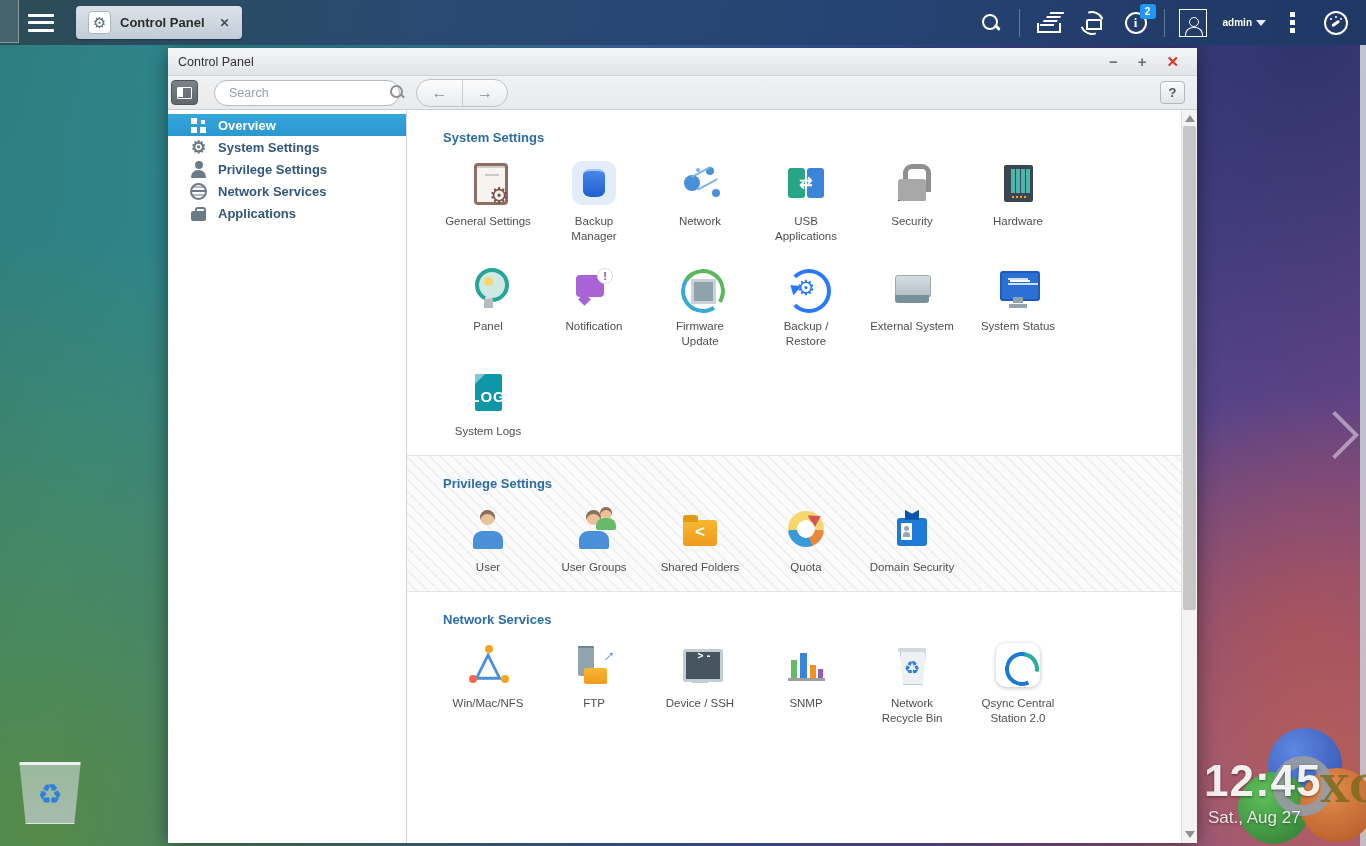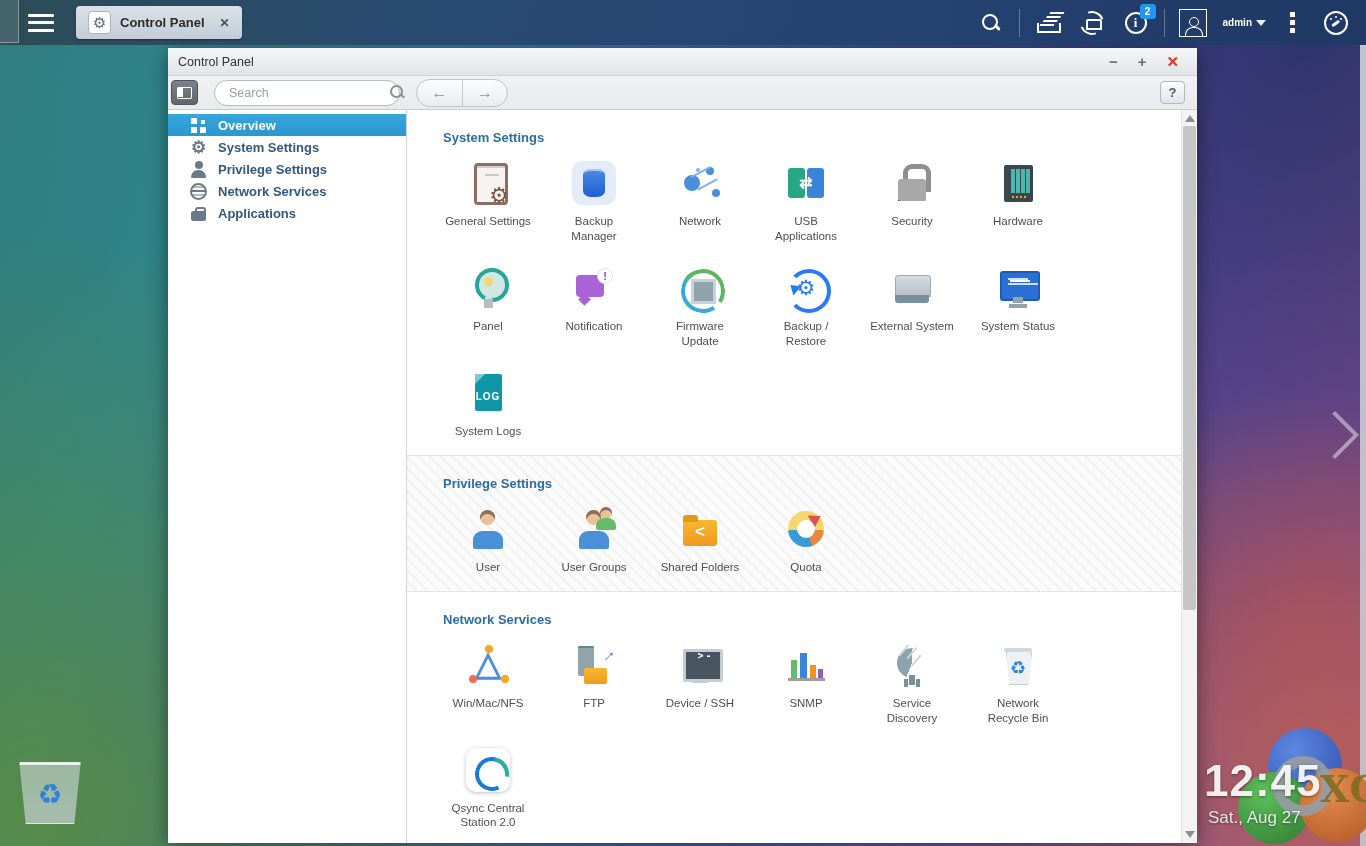--- a/index.html
+++ b/index.html
@@ -192,21 +192,21 @@
   .ic-system-status::before { content:""; position:absolute; left:4px; top:5px; width:36px; height:26px; border-radius:3px;
     background:#2a6fd4 linear-gradient(#fff 0 0) 8px 7px/20px 2px no-repeat; border:2px solid #1e5bb8;
     box-shadow:inset 0 16px 0 -14px #ffffff00; }
   .ic-system-status::after { content:""; position:absolute; left:12px; top:12px; width:20px; height:2px; background:#cfe0f8;
     box-shadow:0 5px 0 #cfe0f8, 10px 5px 0 #cfe0f8; }
   .ic-system-status .ti-g::after { content:""; position:absolute; left:17px; top:31px; width:10px; height:6px; background:#90a4ae;
     box-shadow:-5px 6px 0 -1px #90a4ae, 5px 6px 0 -1px #90a4ae, 0 6px 0 -1px #90a4ae; }
   .ic-system-logs::before { content:""; position:absolute; left:9px; top:3px; width:27px; height:37px; background:#1097a7; border-radius:2px; }
   .ic-system-logs::after { content:""; position:absolute; left:9px; top:3px; border:5px solid #7fc9d2;
     border-right-color:transparent; border-bottom-color:transparent; }
-  .ic-system-logs .ti-g { color:#fff; font-size:10px; font-weight:bold; letter-spacing:1px; text-align:center; line-height:52px; }
+  .ic-system-logs .ti-g { color:#fff; font-size:15px; font-weight:bold; letter-spacing:1px; text-align:center; line-height:52px; }
   .ic-users::before, .ic-user-groups::before { content:""; position:absolute; left:14px; top:3px; width:15px; height:15px;
     background:#e9c29a; border-radius:50%; box-shadow:inset 0 4px 0 #8d6e5a; }
   .ic-users::after, .ic-user-groups::after { content:""; position:absolute; left:7px; bottom:2px; width:30px; height:18px;
     background:#4a90d9; border-radius:9px 9px 2px 2px; }
   .ic-user-groups .ti-g::before { content:""; position:absolute; right:4px; top:0; width:12px; height:12px;
     background:#e9c29a; border-radius:50%; box-shadow:inset 0 3px 0 #8d6e5a; }
   .ic-user-groups .ti-g::after { content:""; position:absolute; right:0; top:11px; width:20px; height:12px;
     background:#66bb6a; border-radius:8px 8px 2px 2px; }
   .ic-shared-folders::before { content:""; position:absolute; left:5px; top:13px; width:34px; height:26px;
     background:linear-gradient(#f7b731,#f09a1e); border-radius:3px; }
@@ -542,20 +542,26 @@
     <div class="lbl">Shared Folders</div>
   </div>
 
   <div class="tile">
     <div class="ti ic-quota">
                     <span class="ti-g"></span>
                   </div>
     <div class="lbl">Quota</div>
   </div>
 
+  <div class="tile">
+    <div class="ti ic-domain-security">
+                    <span class="ti-g"></span>
+                  </div>
+    <div class="lbl">Domain Security</div>
+  </div>
 
 </div>
   </div>
 
   <div class="section">
     <div class="sec-title">Network Services</div>
     <div class="tiles">
   <div class="tile">
     <div class="ti ic-win-mac-nfs">
                     <span class="ti-g">△</span>
@@ -577,27 +583,20 @@
     <div class="lbl">Device / SSH</div>
   </div>
 
   <div class="tile">
     <div class="ti ic-snmp">
                     <span class="ti-g"></span>
                   </div>
     <div class="lbl">SNMP</div>
   </div>
 
-  <div class="tile">
-    <div class="ti ic-service-discovery">
-                    <span class="ti-g"></span>
-                  </div>
-    <div class="lbl">Service
-Discovery</div>
-  </div>
 
   <div class="tile">
     <div class="ti ic-network-recycle-bin">
                     <span class="ti-g">♻</span>
                   </div>
     <div class="lbl">Network
 Recycle Bin</div>
   </div>
 
   <div class="tile">

